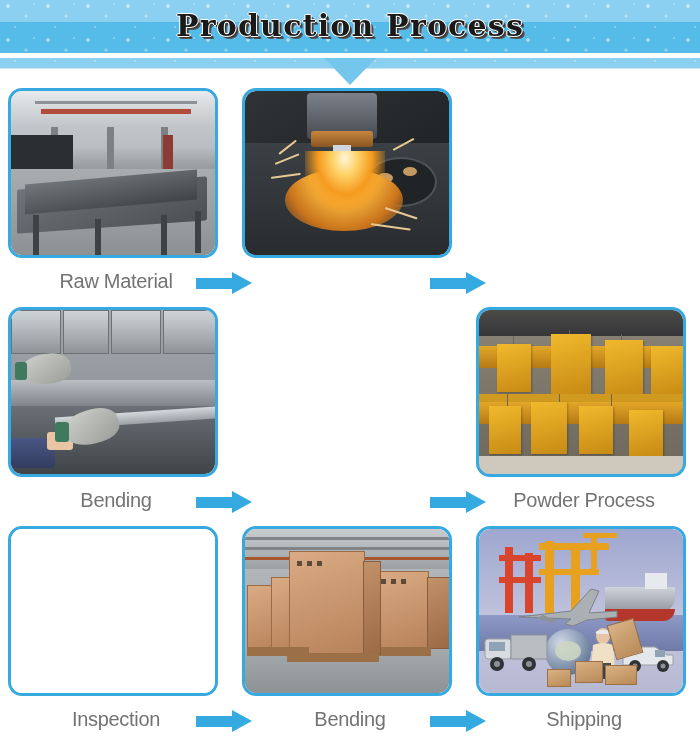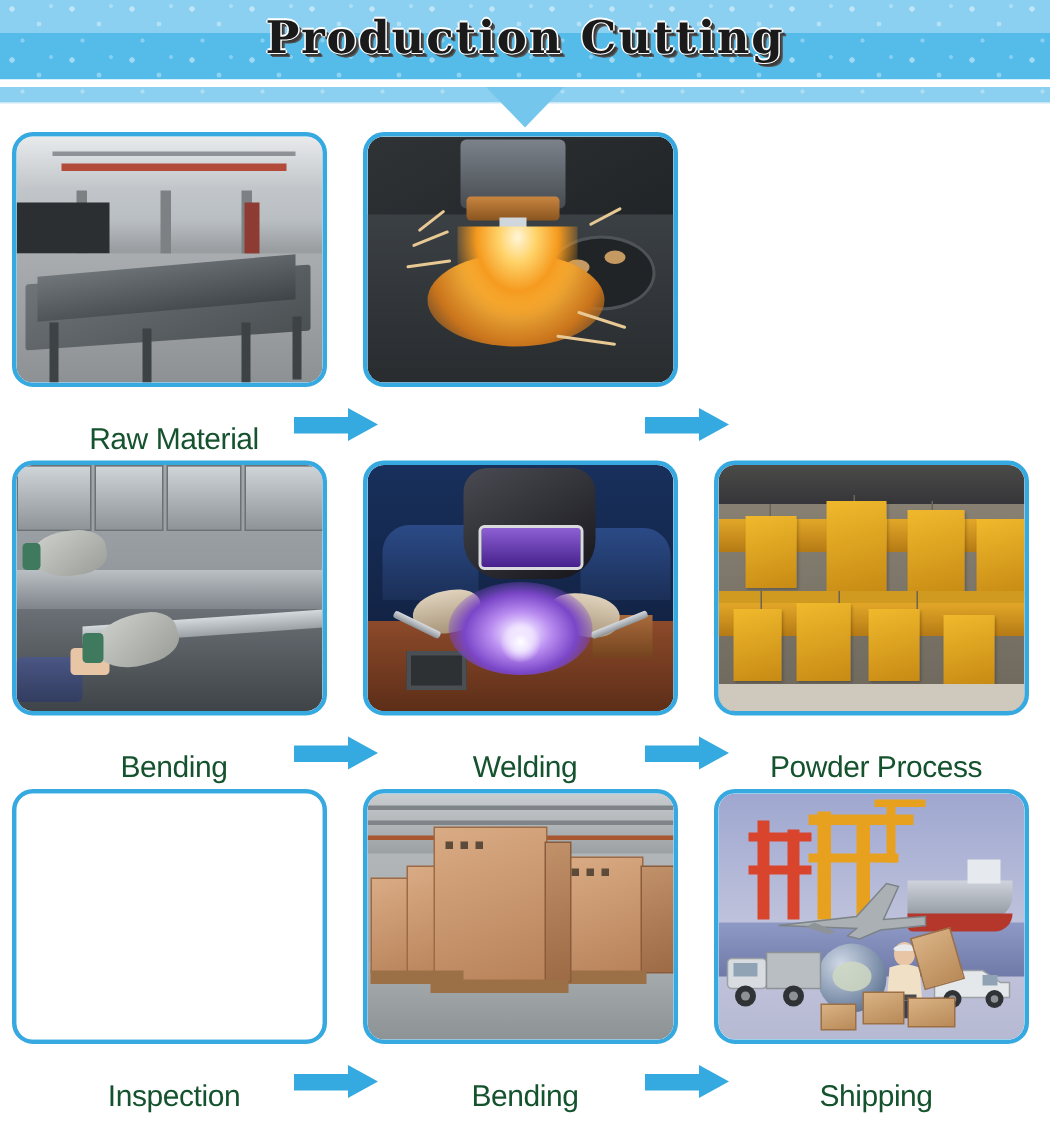--- a/index.html
+++ b/index.html
@@ -81,27 +81,27 @@
     width:210px;height:170px;
     border:3px solid #36A9E1;
     border-radius:14px;
     background:#ffffff;
     overflow:hidden;
     box-sizing:border-box;
   }
   .card .photo{position:absolute;left:0;top:0;width:204px;height:164px;overflow:hidden;border-radius:11px;}
 
   .caption{
-    margin-top:24px;
+    margin-top:12px;
     width:216px;
     text-align:center;
     font-family:"Liberation Sans","DejaVu Sans",sans-serif;
     font-size:20px;
     font-weight:400;
-    color:#14532d;
+    color:#737373;
     white-space:nowrap;
     letter-spacing:-0.3px;
   }
 
   
   .arrow{
     position:absolute;
     height:12px;width:56px;
   }
   .arrow .shaft{
@@ -232,21 +232,21 @@
 </head>
 <body>
 
 <div class="banner">
   <div class="band-light"></div>
   <div class="band-dark"></div>
   <div class="band-gap"></div>
   <div class="band-thin"></div>
   <div class="band-hairline"></div>
   <div class="bubbles"></div>
-  <div class="banner-title">Production Cutting</div>
+  <div class="banner-title">Production Process</div>
 </div>
 <div class="down-arrow"></div>
 
 <div class="grid">
 
   <div class="row">
 
     <div class="cell c0">
       <div class="card">
         <div class="photo">
@@ -336,43 +336,20 @@
         </div>
       </div>
       <div class="caption">Bending</div>
     </div>
 
     <div class="arrow a0">
       <div class="shaft"></div>
         <div class="head"></div>
     </div>
 
-    <div class="cell c1">
-      <div class="card">
-        <div class="photo">
-          <div class="scene">
-            <div class="wd-bg"></div>
-            <div class="wd-bench"></div>
-            <div class="wd-shoulder"></div>
-            <div class="wd-shoulder2"></div>
-            <div class="wd-helmet"></div>
-            <div class="wd-visor"></div>
-            <div class="wd-box"></div>
-            <div class="wd-tube"></div>
-            <div class="wd-hand" style="left:30px;top:84px;width:46px;height:28px;transform:rotate(-10deg);"></div>
-            <div class="wd-hand" style="left:120px;top:86px;width:48px;height:28px;transform:rotate(12deg);"></div>
-            <div class="wd-rod" style="left:16px;top:104px;width:34px;height:5px;transform:rotate(26deg);"></div>
-            <div class="wd-rod" style="left:148px;top:104px;width:40px;height:5px;transform:rotate(-22deg);"></div>
-            <div class="wd-arc"></div>
-            <div class="wd-star"></div>
-          </div>
-        </div>
-      </div>
-      <div class="caption">Welding</div>
-    </div>
 
     <div class="arrow a1">
       <div class="shaft"></div>
         <div class="head"></div>
     </div>
 
     <div class="cell c2">
       <div class="card">
         <div class="photo">
           <div class="scene">

